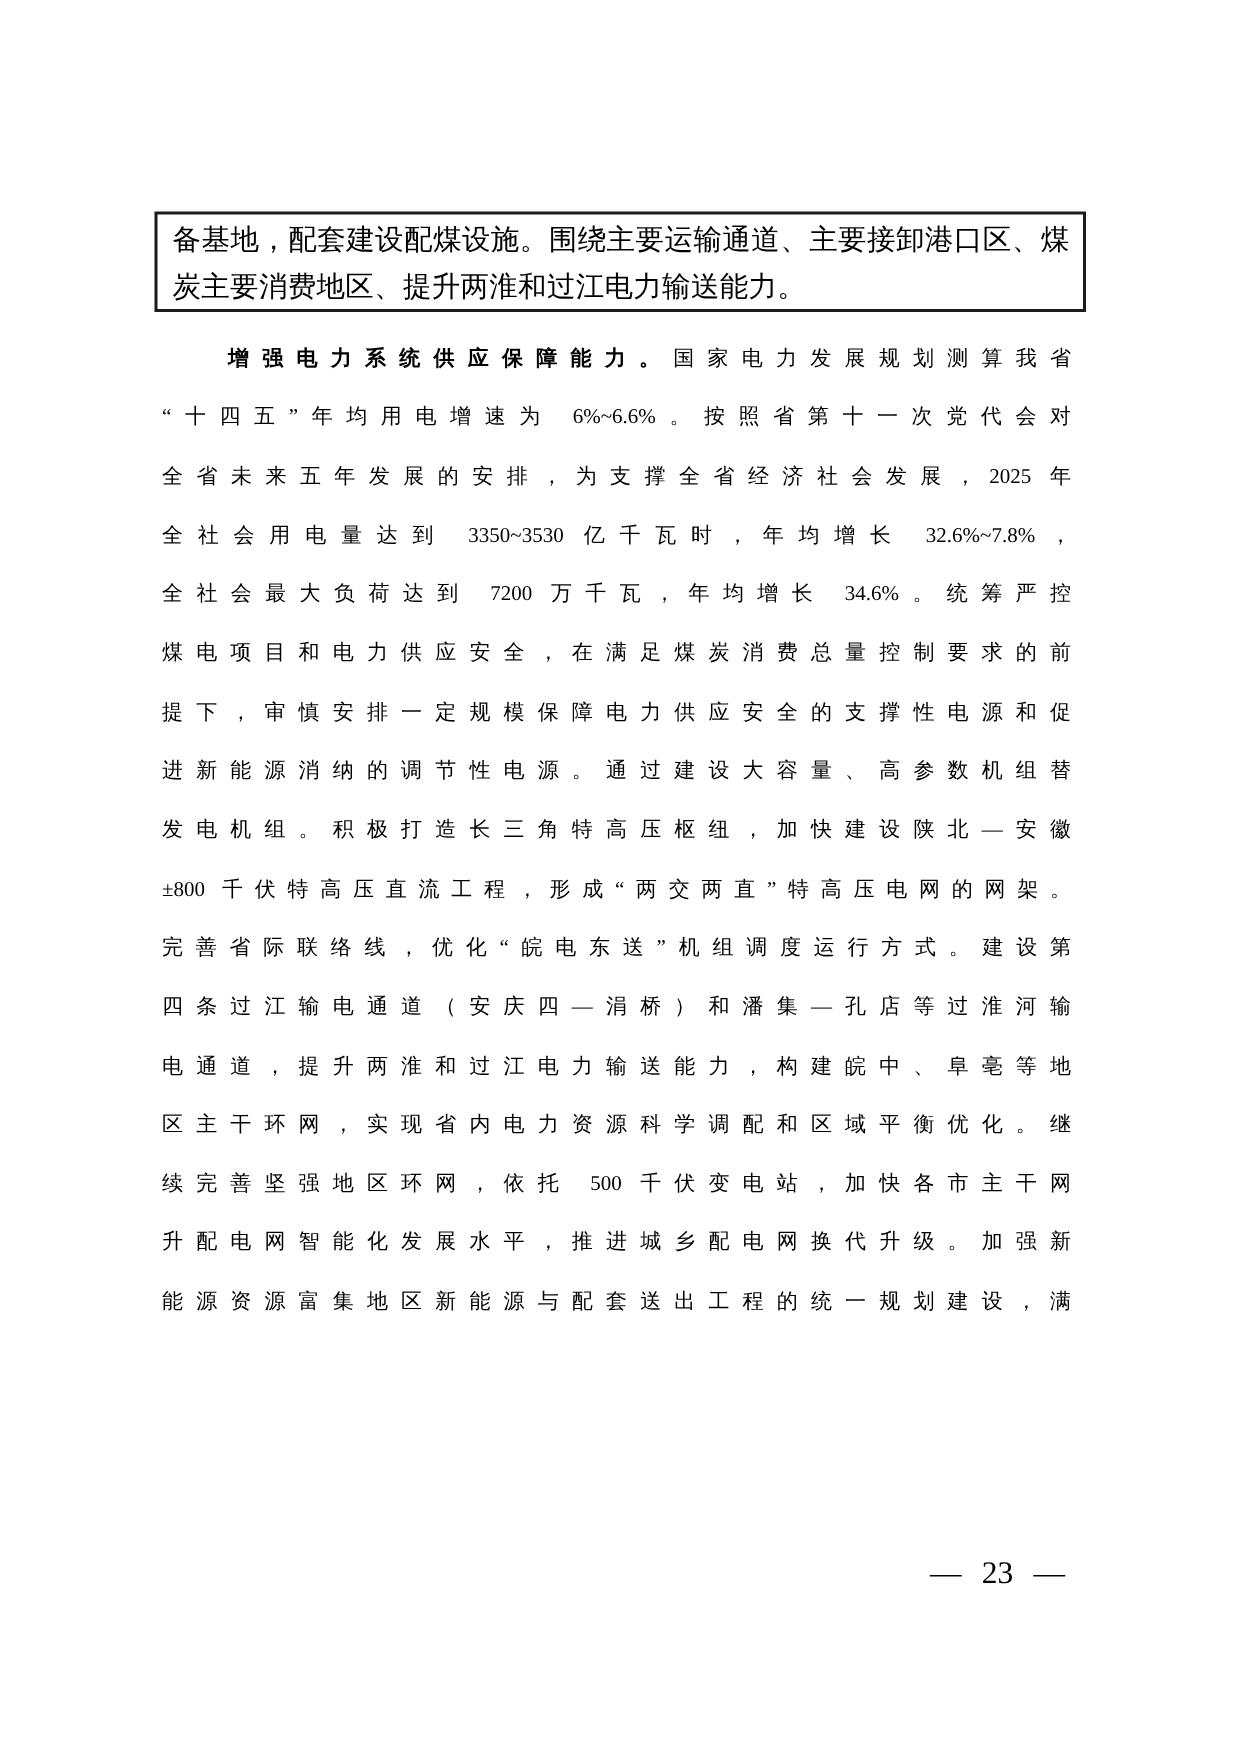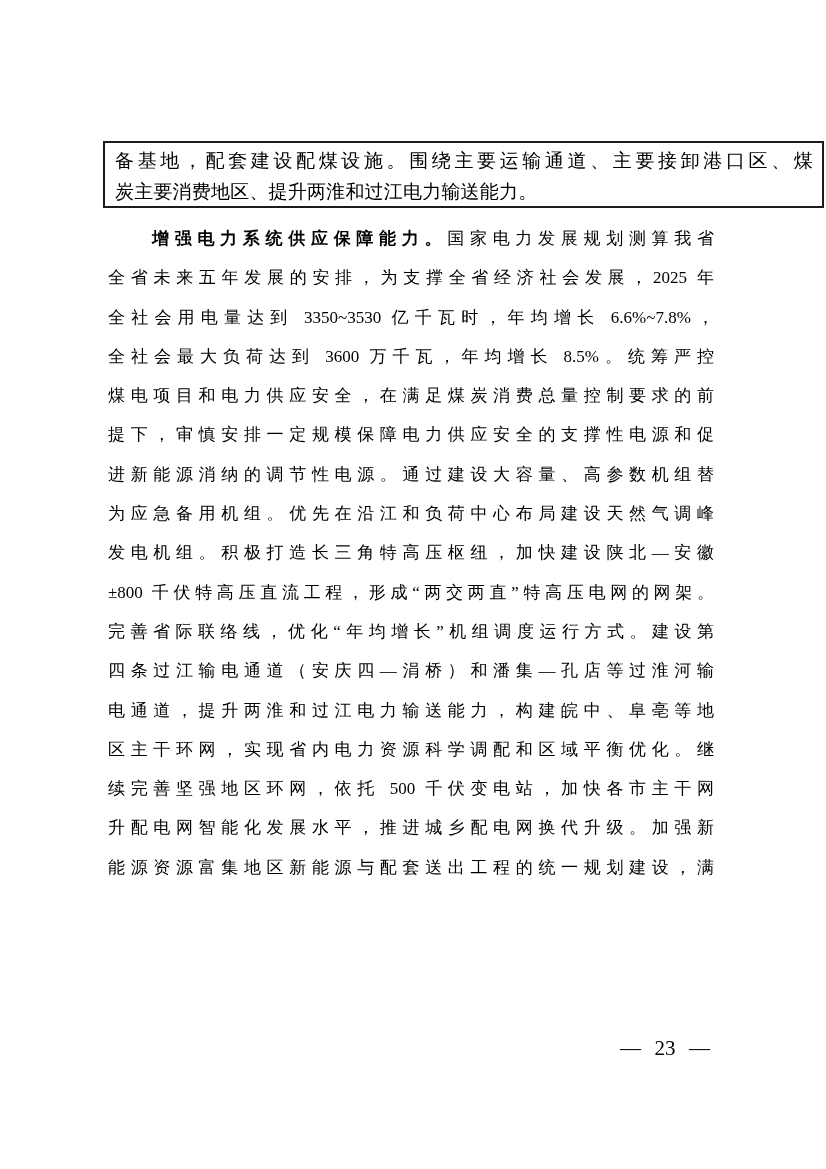--- a/index.html
+++ b/index.html
@@ -14,21 +14,21 @@
   .page {
     position: absolute;
     inset: 0;
     background: #ffffff;
   }
   
   .notice-box {
     position: absolute;
     left: 103px;
     top: 141px;
-    width: 721px;
+    width: 621px;
     height: 67px;
     border: 2px solid #1c1c1c;
     padding: 2px 9px 0 10px;
     background: #ffffff;
   }
   .box-line {
     font-size: 19px;
     line-height: 31px;
     letter-spacing: 0.2px;
   }
@@ -37,21 +37,21 @@
     text-align-last: justify;
   }
   
   .body-text {
     position: absolute;
     left: 108px;
     top: 219px;
     width: 606px;
   }
   .line {
-    font-size: 17px;
+    font-size: 14px;
     line-height: 39.3px;
     text-align: justify;
     text-align-last: justify;
     white-space: normal;
   }
   .line.first {
     padding-left: 44px; 
   }
   .bold-lead {
     font-weight: bold;
@@ -75,30 +75,30 @@
 
 <div class="page">
 
   <div class="notice-box">
     <div class="box-line justify">备基地，配套建设配煤设施。围绕主要运输通道、主要接卸港口区、煤</div>
     <div class="box-line">炭主要消费地区、提升两淮和过江电力输送能力。</div>
   </div>
 
   <div class="body-text">
     <div class="line first"><span class="bold-lead">增强电力系统供应保障能力。</span><span>国家电力发展规划测算我省</span></div>
+    <div class="line">“十四五”年均用电增速为 6%~6.6%。按照省第十一次党代会对</div>
     <div class="line">全省未来五年发展的安排，为支撑全省经济社会发展，2025 年</div>
-    <div class="line">全社会用电量达到 3350~3530 亿千瓦时，年均增长 6.6%~7.8%，</div>
-    <div class="line">全社会最大负荷达到 3600 万千瓦，年均增长 8.5%。统筹严控</div>
+    <div class="line">全社会用电量达到 3350~3530 亿千瓦时，年均增长 32.6%~7.8%，</div>
+    <div class="line">全社会最大负荷达到 7200 万千瓦，年均增长 34.6%。统筹严控</div>
     <div class="line">煤电项目和电力供应安全，在满足煤炭消费总量控制要求的前</div>
     <div class="line">提下，审慎安排一定规模保障电力供应安全的支撑性电源和促</div>
     <div class="line">进新能源消纳的调节性电源。通过建设大容量、高参数机组替</div>
-    <div class="line">为应急备用机组。优先在沿江和负荷中心布局建设天然气调峰</div>
     <div class="line">发电机组。积极打造长三角特高压枢纽，加快建设陕北—安徽</div>
     <div class="line">±800 千伏特高压直流工程，形成“两交两直”特高压电网的网架。</div>
-    <div class="line">完善省际联络线，优化“年均增长”机组调度运行方式。建设第</div>
+    <div class="line">完善省际联络线，优化“皖电东送”机组调度运行方式。建设第</div>
     <div class="line">四条过江输电通道（安庆四—涓桥）和潘集—孔店等过淮河输</div>
     <div class="line">电通道，提升两淮和过江电力输送能力，构建皖中、阜亳等地</div>
     <div class="line">区主干环网，实现省内电力资源科学调配和区域平衡优化。继</div>
     <div class="line">续完善坚强地区环网，依托 500 千伏变电站，加快各市主干网</div>
     <div class="line">升配电网智能化发展水平，推进城乡配电网换代升级。加强新</div>
     <div class="line">能源资源富集地区新能源与配套送出工程的统一规划建设，满</div>
   </div>
 
   <div class="footer">
     <span>—</span>

